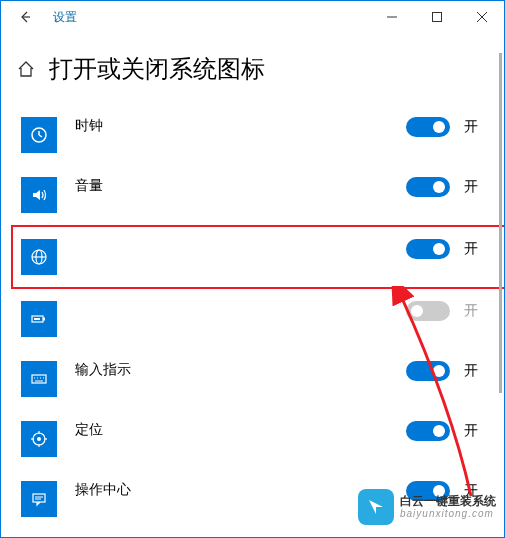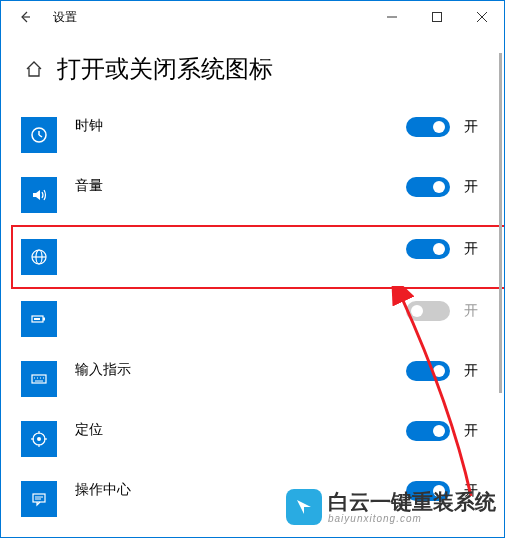--- a/index.html
+++ b/index.html
@@ -31,37 +31,37 @@
     .back-btn {
       width: 32px;
       height: 32px;
       display: flex;
       align-items: center;
       justify-content: center;
       color: #333;
     }
     .app-title {
       font-size: 12px;
-      color: #000000;
+      color: #0369a1;
     }
     .window-controls {
       display: flex;
     }
     .window-btn {
       width: 45px;
       height: 32px;
       display: flex;
       align-items: center;
       justify-content: center;
       color: #333;
     }
     .header {
       display: flex;
       align-items: center;
-      padding: 20px 20px 20px 24px;
+      padding: 20px 20px 20px 16px;
       gap: 14px;
     }
     .home-icon {
       color: #333;
     }
     .page-title {
       font-size: 24px;
       font-weight: 400;
       color: #000;
     }
@@ -174,21 +174,21 @@
       justify-content: center;
       color: #fff;
       font-size: 22px;
     }
     .wm-text {
       display: flex;
       flex-direction: column;
       line-height: 1.1;
     }
     .wm-main {
-      font-size: 21px;
+      font-size: 12px;
       font-weight: 600;
       color: #333;
     }
     .wm-sub {
       font-size: 10px;
       color: #999;
       letter-spacing: 1px;
       font-style: italic;
     }
     .arrow-annotation {

